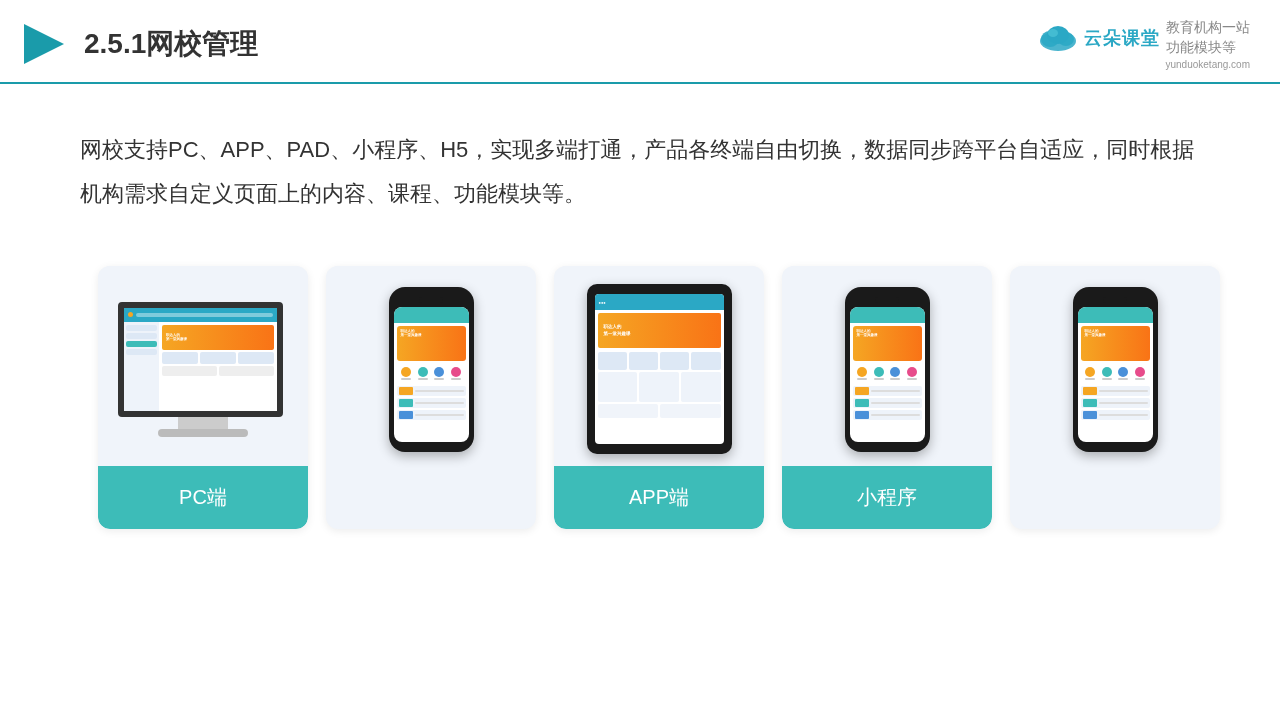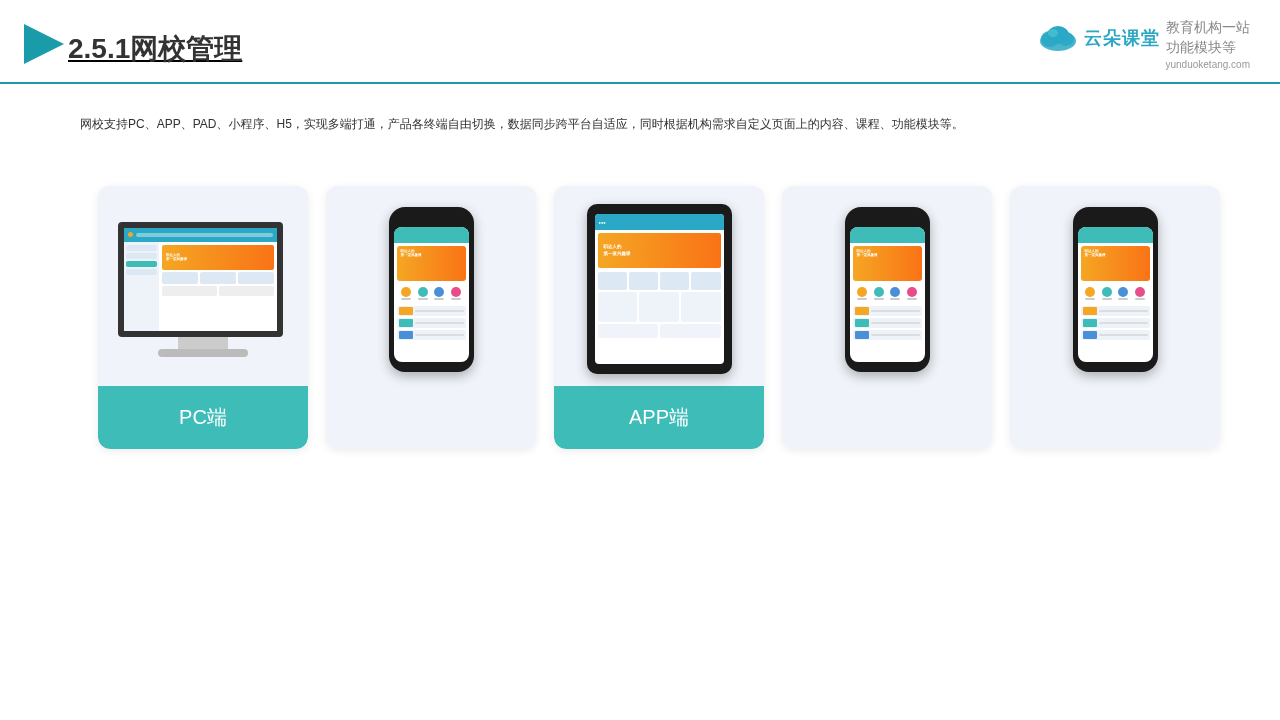--- a/index.html
+++ b/index.html
@@ -16,23 +16,22 @@
     .header {
       display: flex;
       align-items: center;
       justify-content: space-between;
       padding: 18px 30px 12px 20px;
       border-bottom: 2px solid #1a9baa;
     }
 
     .header-left {
       display: flex;
-      align-items: flex-end;
-      gap: 0;
-      text-decoration: underline;
+      align-items: center;
+      gap: 16px;
     }
 
     .play-icon {
       width: 48px;
       height: 48px;
     }
 
     .page-title {
       font-size: 28px;
       font-weight: 600;
@@ -49,23 +48,24 @@
     .logo-url {
       font-size: 10px;
       color: #999;
       text-align: center;
       margin-top: 2px;
     }
 
     
     .description {
       padding: 28px 80px 20px 80px;
-      font-size: 12px;
+      font-size: 22px;
       color: #333;
       line-height: 2.0;
+      margin-top: 16px;
     }
 
     
     .cards-container {
       display: flex;
       justify-content: flex-end;
       gap: 18px;
       padding: 20px 60px;
       margin-top: 10px;
     }
@@ -471,20 +471,21 @@
               <div class="phone-course-line"></div>
             </div>
             <div class="phone-course-item">
               <div class="phone-course-thumb" style="background:#4a90d9;"></div>
               <div class="phone-course-line"></div>
             </div>
           </div>
         </div>
       </div>
     </div>
+    <div class="card-label">小程序</div>
   </div>
 
   <div class="card">
     <div class="card-image-area">
       <div class="phone-mockup">
         <div class="phone-notch"></div>
         <div class="phone-screen">
           <div class="phone-top-bar"></div>
           <div class="phone-hero">
             <div class="phone-hero-text">职达人的<br>第一堂兴趣课</div>

